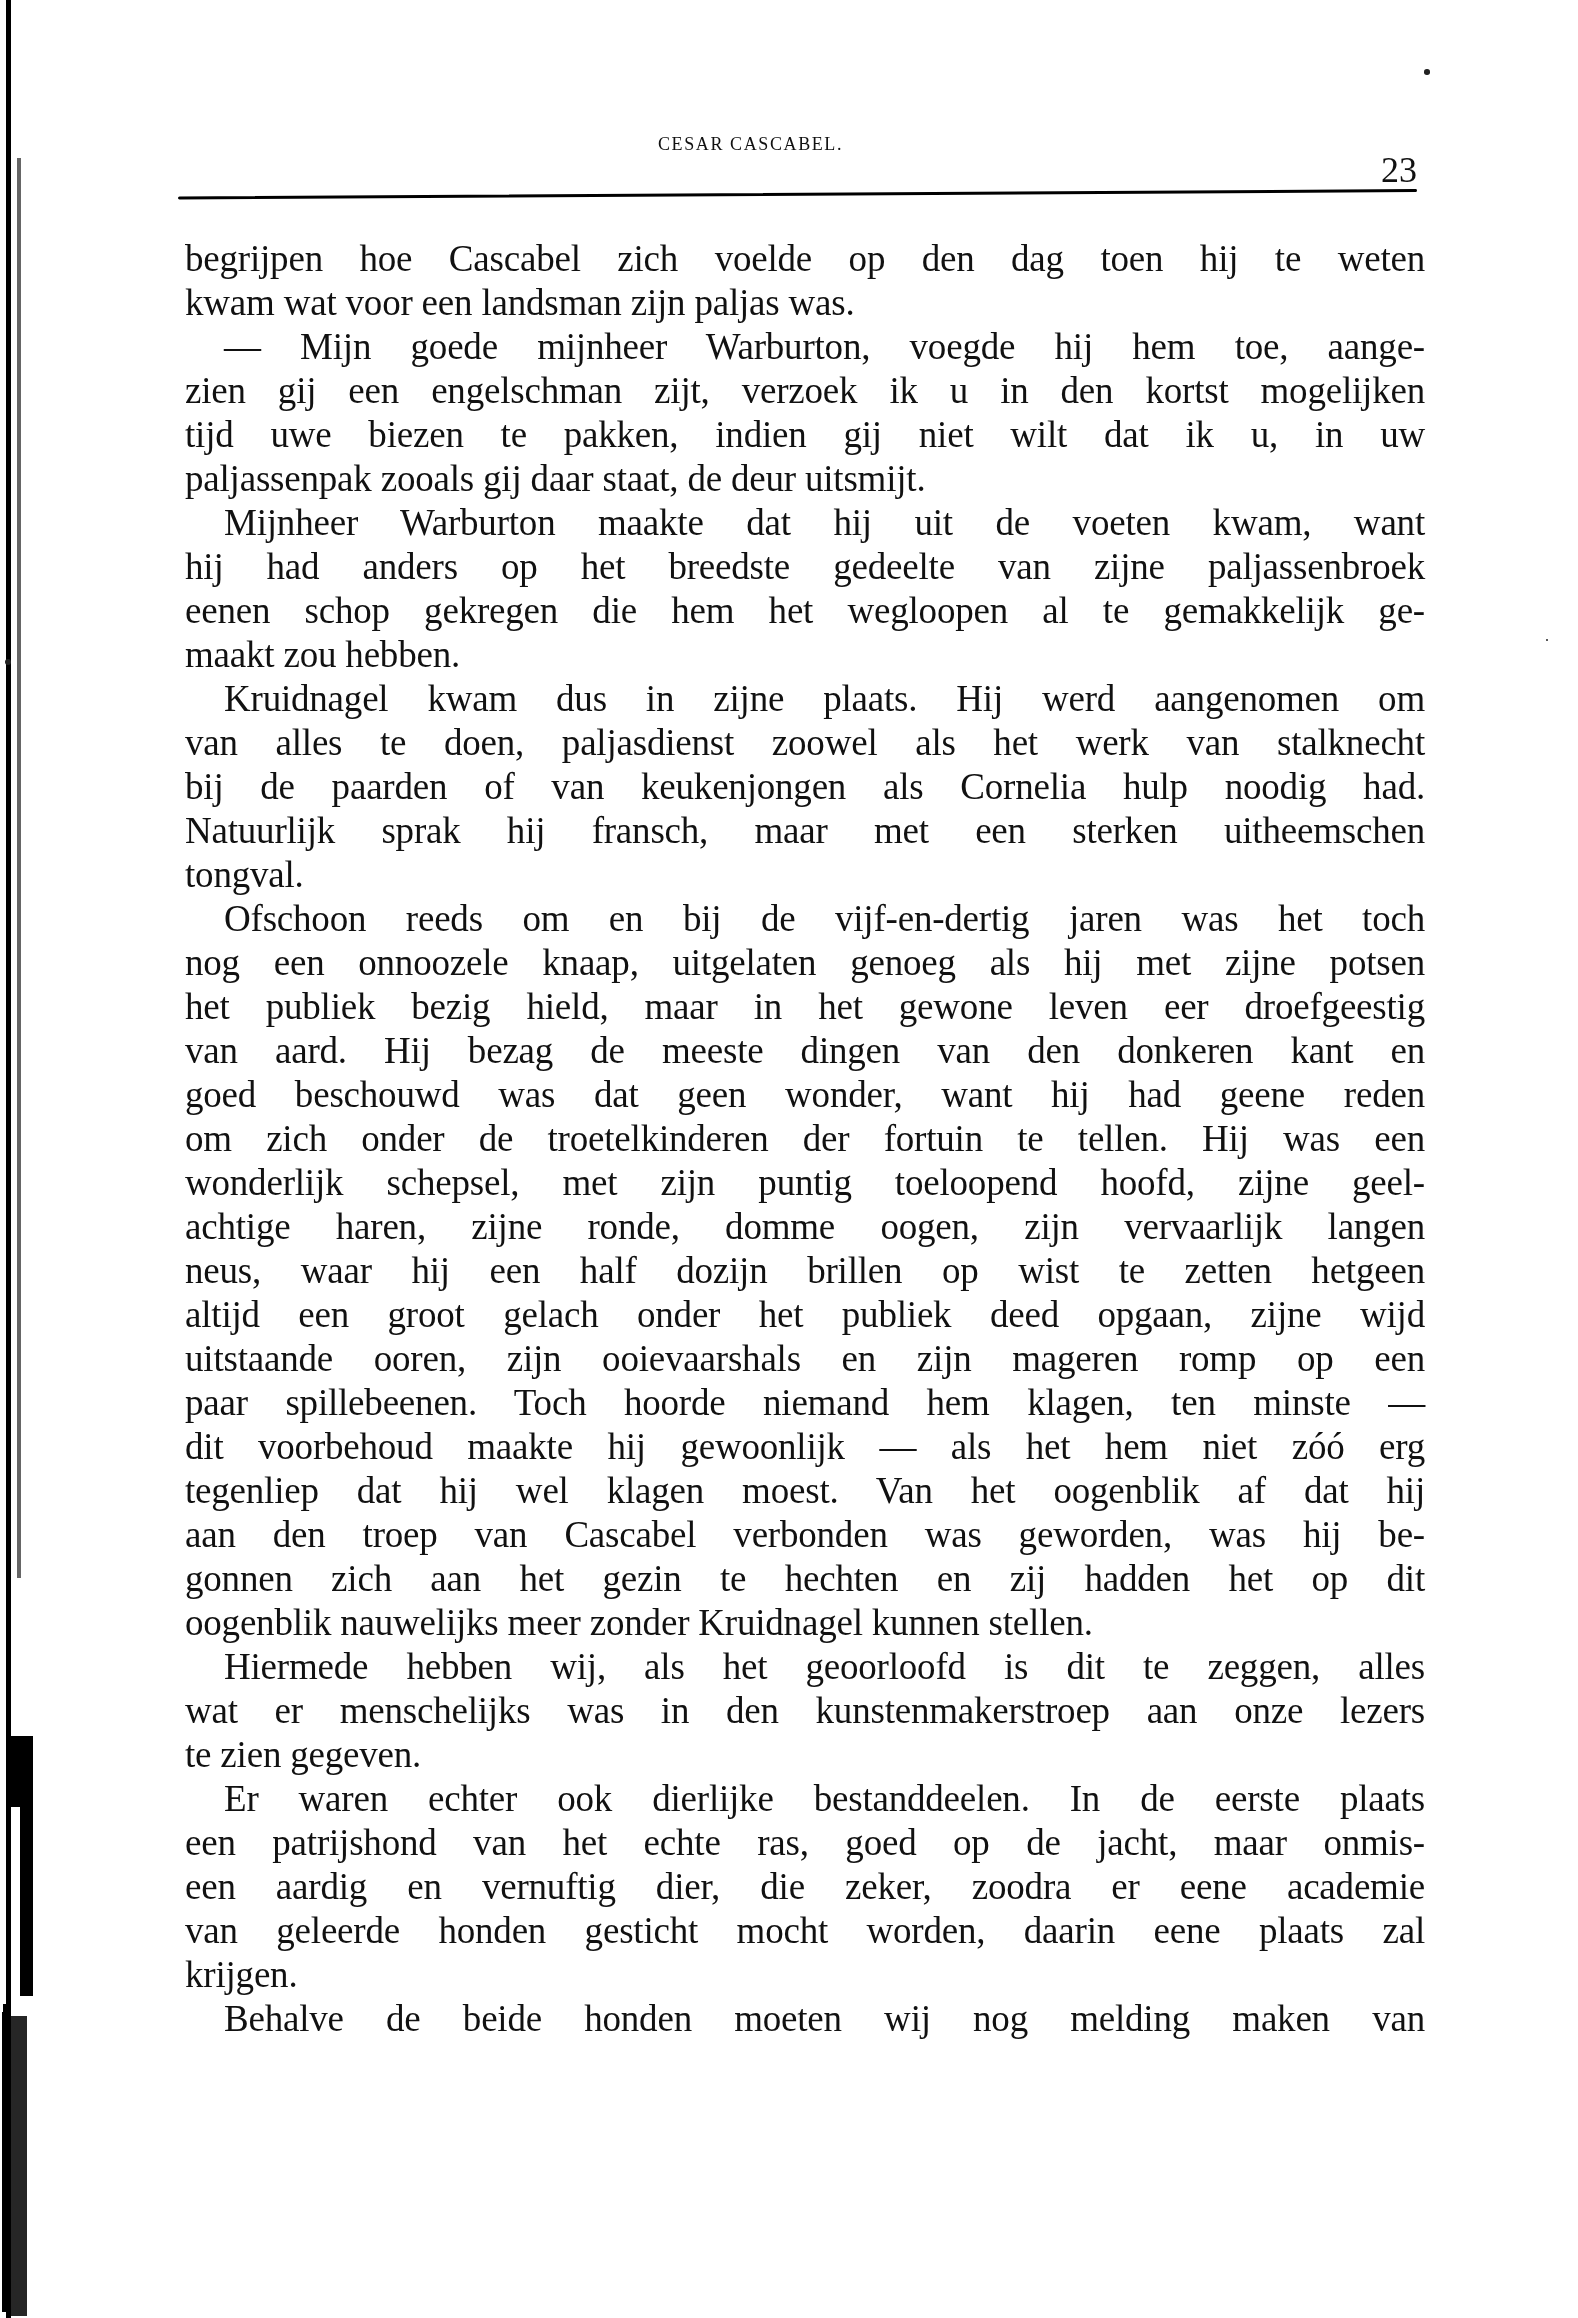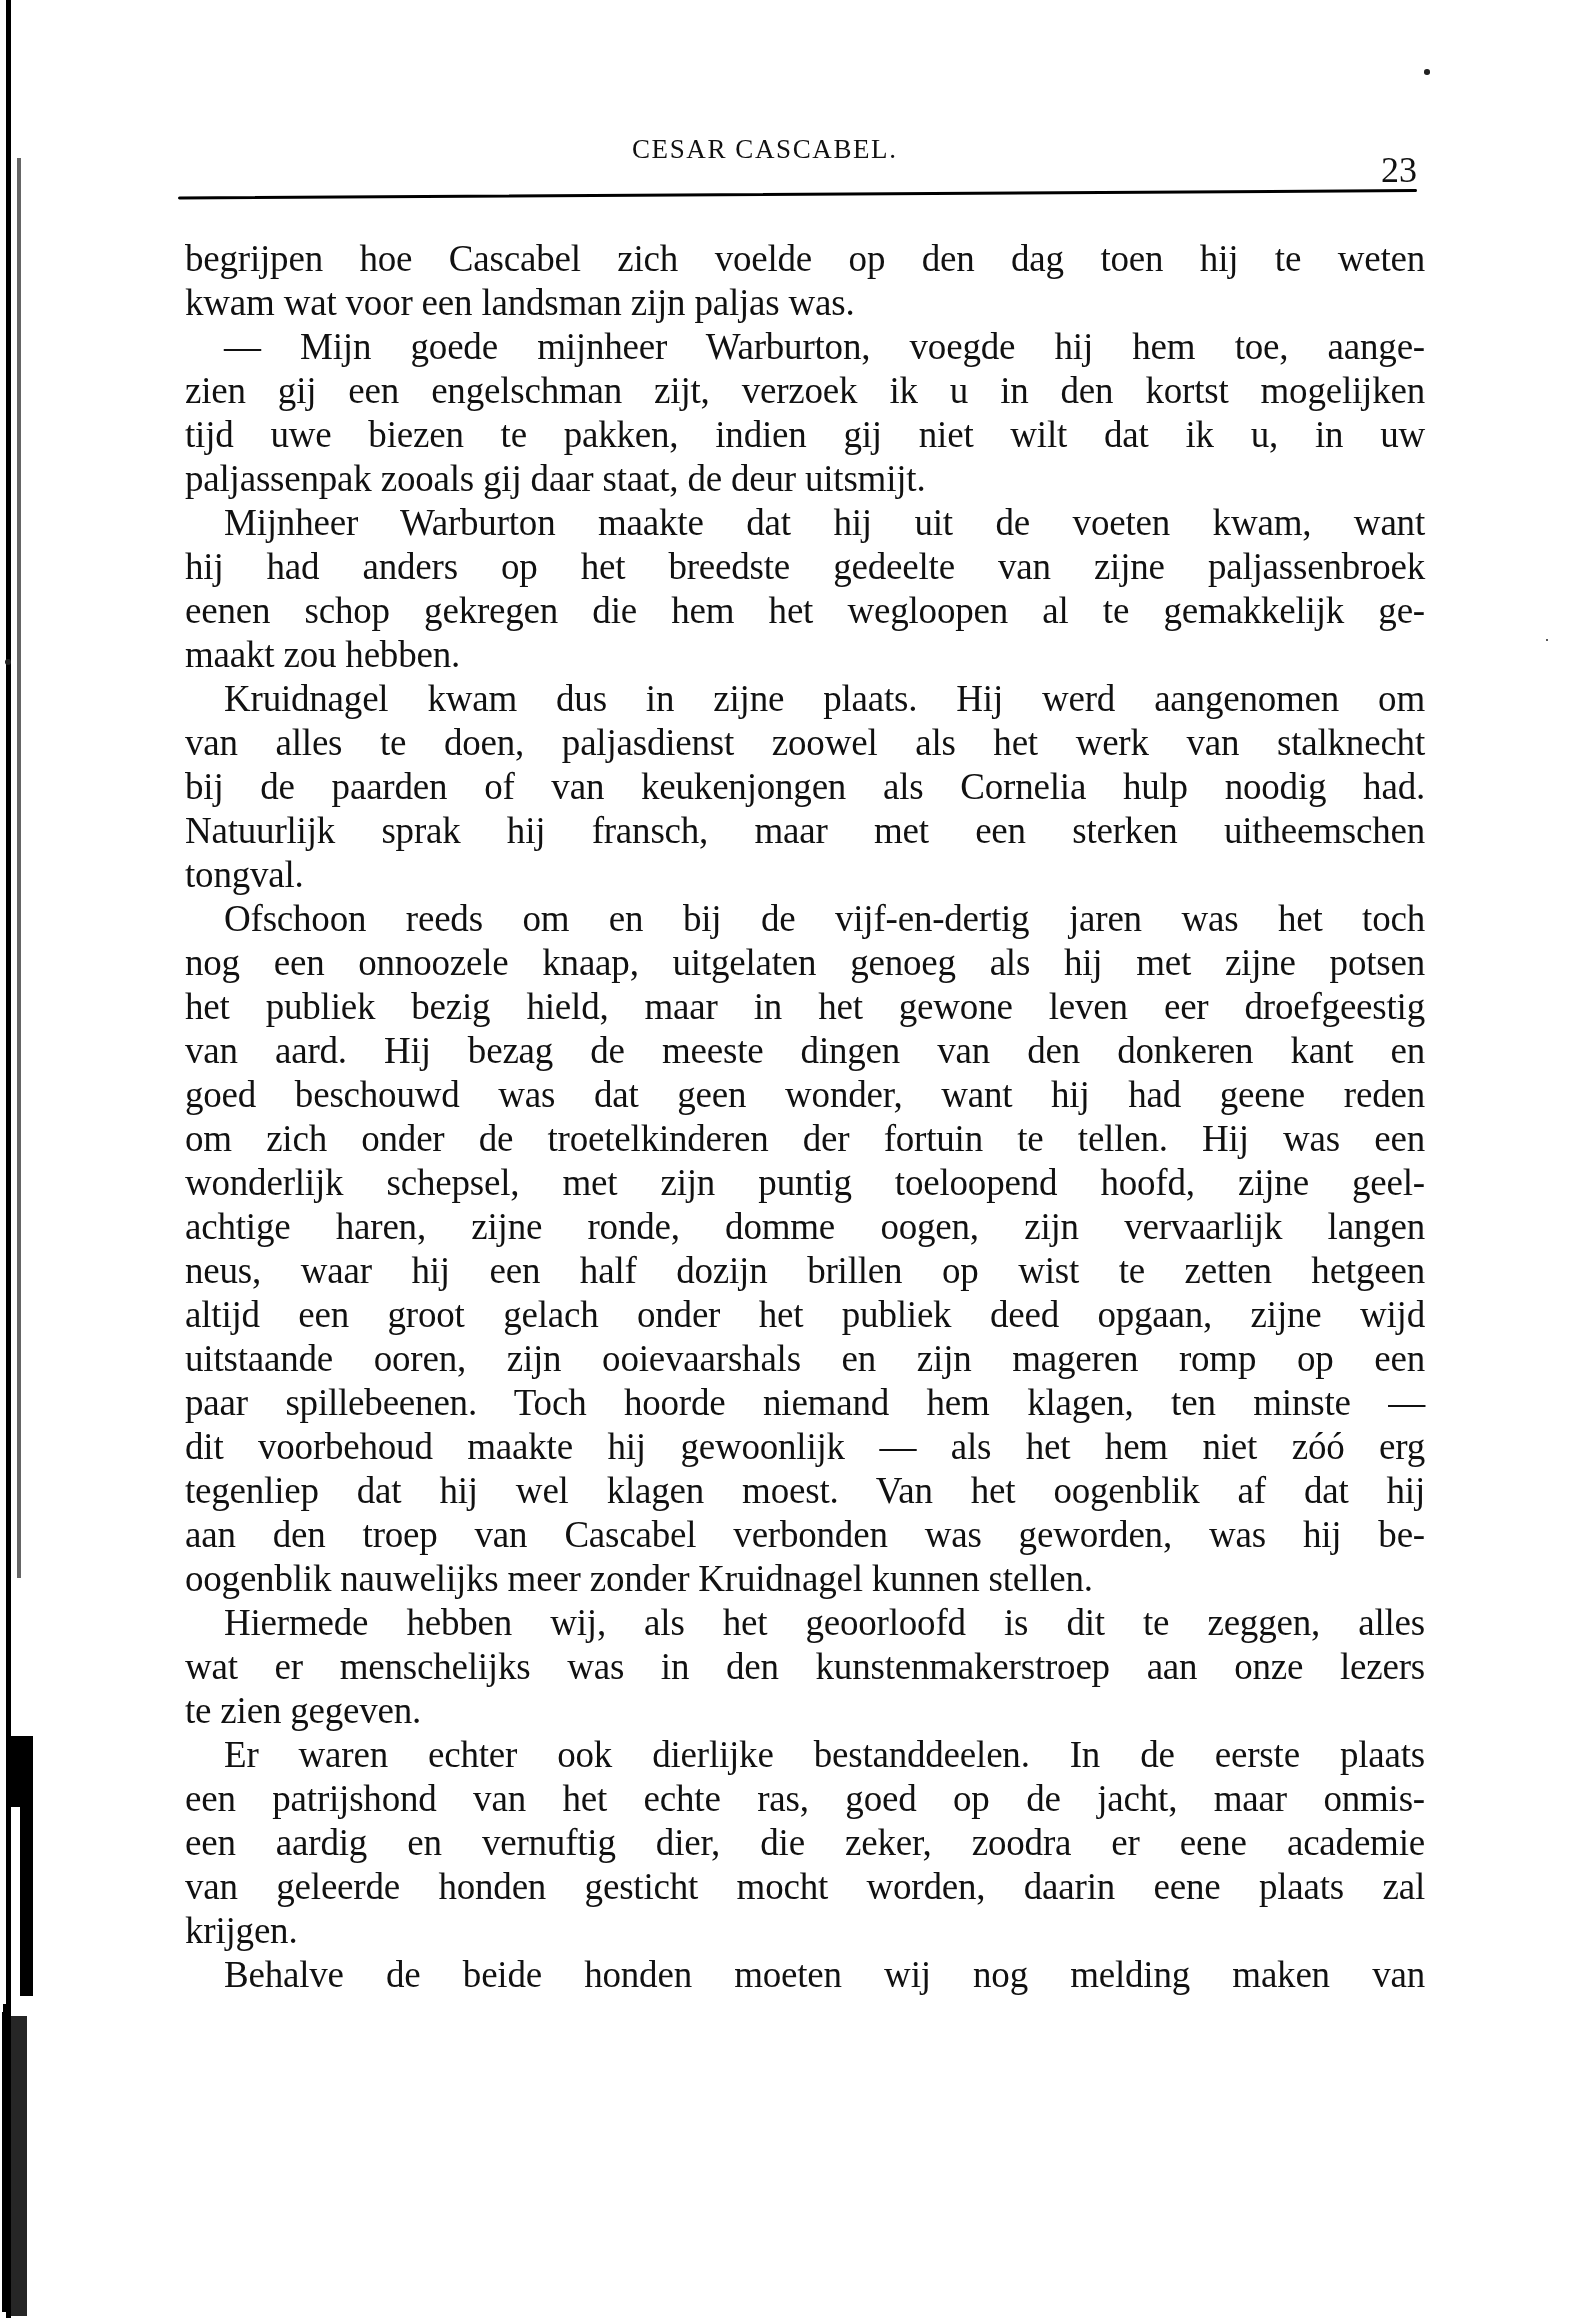--- a/index.html
+++ b/index.html
@@ -28,23 +28,23 @@
     }
     .page-header {
       position: absolute;
       top: 126px;
       left: 174px;
       width: 1243px;
       height: 47px;
     }
     .running-title {
       position: absolute;
-      left: 458px;
+      left: 484px;
       top: 8px;
-      font-size: 27px;
+      font-size: 18px;
       letter-spacing: 1.6px;
       font-weight: normal;
     }
     .page-number {
       position: absolute;
       right: 0;
       top: 23px;
       font-size: 36px;
     }
     .header-rule {
@@ -131,20 +131,21 @@
     <span class="line">om zich onder de troetelkinderen der fortuin te tellen. Hij was een</span>
     <span class="line">wonderlijk schepsel, met zijn puntig toeloopend hoofd, zijne geel-</span>
     <span class="line">achtige haren, zijne ronde, domme oogen, zijn vervaarlijk langen</span>
     <span class="line">neus, waar hij een half dozijn brillen op wist te zetten hetgeen</span>
     <span class="line">altijd een groot gelach onder het publiek deed opgaan, zijne wijd</span>
     <span class="line">uitstaande ooren, zijn ooievaarshals en zijn mageren romp op een</span>
     <span class="line">paar spillebeenen. Toch hoorde niemand hem klagen, ten minste —</span>
     <span class="line">dit voorbehoud maakte hij gewoonlijk — als het hem niet zóó erg</span>
     <span class="line">tegenliep dat hij wel klagen moest. Van het oogenblik af dat hij</span>
     <span class="line">aan den troep van Cascabel verbonden was geworden, was hij be-</span>
+    <span class="line">gonnen zich aan het gezin te hechten en zij hadden het op dit</span>
     <span class="line last">oogenblik nauwelijks meer zonder Kruidnagel kunnen stellen.</span>
     <span class="line indent">Hiermede hebben wij, als het geoorloofd is dit te zeggen, alles</span>
     <span class="line">wat er menschelijks was in den kunstenmakerstroep aan onze lezers</span>
     <span class="line last">te zien gegeven.</span>
     <span class="line indent">Er waren echter ook dierlijke bestanddeelen. In de eerste plaats</span>
     <span class="line">een patrijshond van het echte ras, goed op de jacht, maar onmis-</span>
     <span class="line">een aardig en vernuftig dier, die zeker, zoodra er eene academie</span>
     <span class="line">van geleerde honden gesticht mocht worden, daarin eene plaats zal</span>
     <span class="line last">krijgen.</span>
     <span class="line indent">Behalve de beide honden moeten wij nog melding maken van</span>

